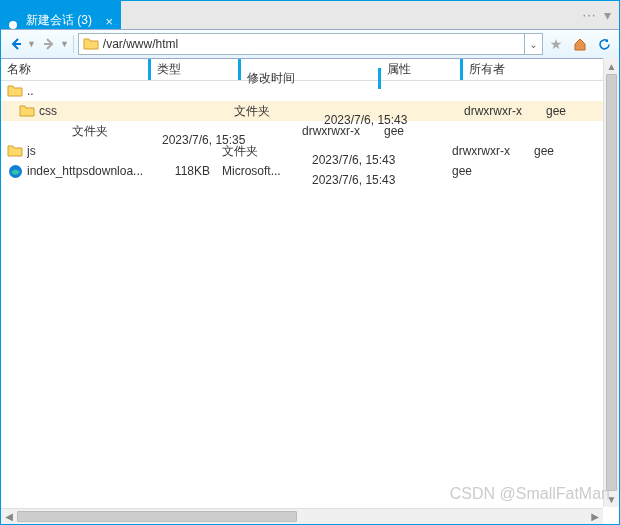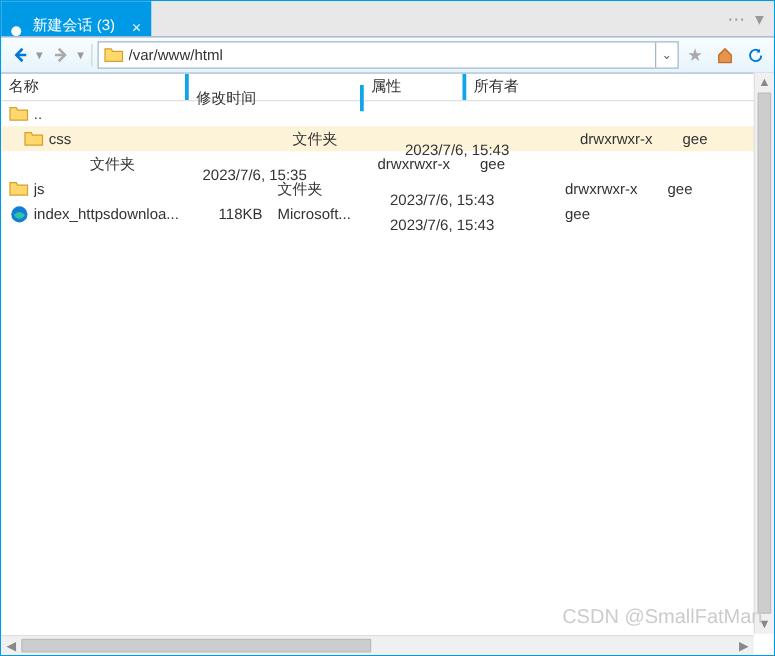--- a/index.html
+++ b/index.html
@@ -101,20 +101,21 @@
       <svg width="15" height="15" viewBox="0 0 15 15">
           <path d="M12 7.5 A4.5 4.5 0 1 1 10.5 4" stroke="#0078d4" stroke-width="1.5" fill="none"></path>
           <path d="M11 2 L11 5 L8 5 Z" fill="#0078d4"></path>
         </svg>
     </div>
   </div>
 
   <div class="content">
     <div class="headers">
       <div class="col c-name">名称</div>
+      <div class="col c-type">类型</div>
       <div class="col c-mtime">修改时间</div>
       <div class="col c-attr">属性</div>
       <div class="col c-owner">所有者</div>
     </div>
     <div class="rows" id="rows">
         <div class="row">
           <div class="col c-name">
             <span class="ficon">
               <svg width="16" height="14" viewBox="0 0 16 14">
                 <path d="M1 3 L1 12 L15 12 L15 4 L7 4 L6 2 L1 2 Z" fill="#ffd86b" stroke="#d4a030"></path>

